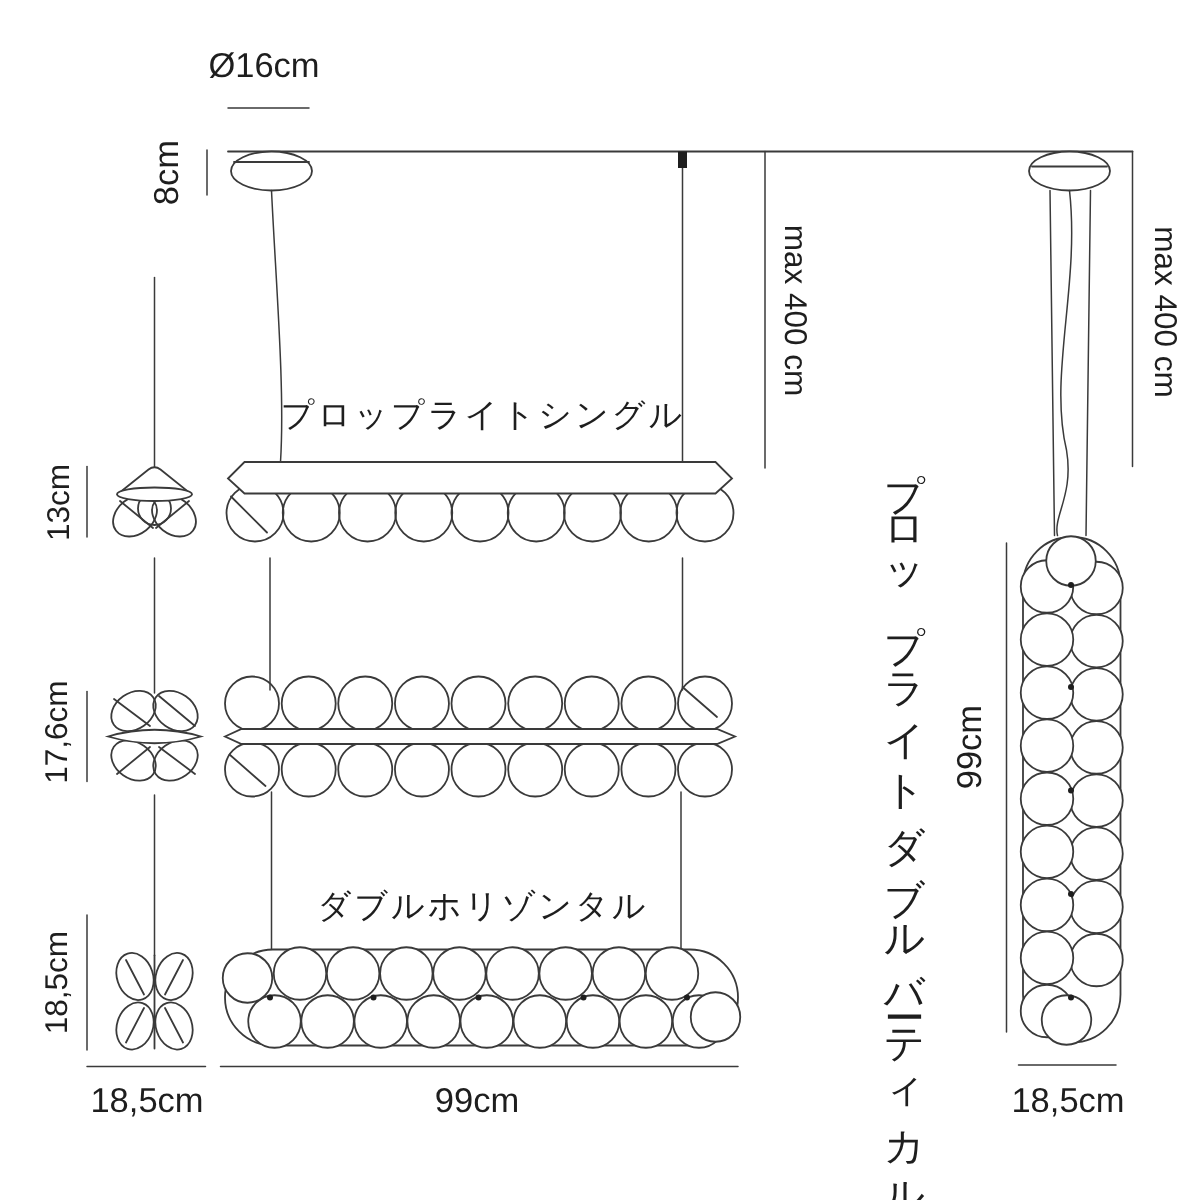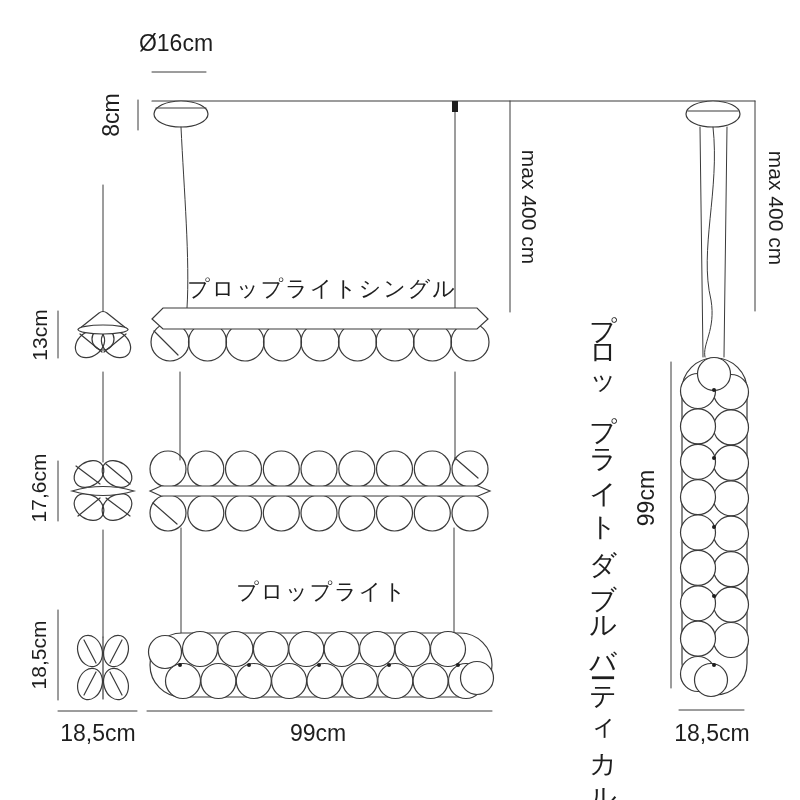--- a/index.html
+++ b/index.html
@@ -5,21 +5,21 @@
   html,body{margin:0;padding:0;background:#fff;}
   .stage{
     position:relative;width:800px;height:800px;background:#ffffff;overflow:hidden;
     font-family:"Liberation Sans", sans-serif;color:#1e1e1e;
   }
   .stage svg{position:absolute;left:0;top:0;}
   .lbl{
     position:absolute;text-align:center;white-space:nowrap;
     color:#1e1e1e;line-height:1.05;
   }
-  .lbl.jp{font-size:22px;letter-spacing:2px;margin-top:12px;}
+  .lbl.jp{font-size:22px;letter-spacing:2px;}
   .lbl.dim{font-size:23px;}
   .lbl.dim-sm{font-size:21px;}
   .rot-ccw{transform:rotate(-90deg);}
   .rot-cw{transform:rotate(90deg);}
   .vtext{
     position:absolute;writing-mode:vertical-rl;text-orientation:mixed;
     font-size:27px;letter-spacing:3px;color:#1e1e1e;white-space:nowrap;
   }
 </style>
 </head>
@@ -229,21 +229,21 @@
 
   <div class="lbl jp" style="left:157px;top:265px;width:330px;">プロップライトシングル</div>
 
   <div class="lbl dim-sm rot-cw" style="left:464px;top:196px;width:130px;">max 400 cm</div>
 
   <div class="lbl dim-sm rot-ccw" style="left:0px;top:324px;width:80px;">13cm</div>
 
 
   <div class="lbl dim-sm rot-ccw" style="left:-6px;top:477px;width:90px;">17,6cm</div>
 
-  <div class="lbl jp" style="left:157px;top:568px;width:330px;">プロップライト</div>
+  <div class="lbl jp" style="left:157px;top:592px;width:330px;">ダブルホリゾンタル</div>
 
   <div class="lbl dim-sm rot-ccw" style="left:-6px;top:644px;width:90px;">18,5cm</div>
 
   <div class="lbl dim" style="left:48px;top:721px;width:100px;">18,5cm</div>
 
   <div class="lbl dim" style="left:268px;top:721px;width:100px;">99cm</div>
 
   <div class="vtext" style="left:585px;top:294px;">プロップライトダブルバーティカル</div>
 
   <div class="lbl dim-sm rot-cw" style="left:711px;top:197px;width:130px;">max 400 cm</div>

